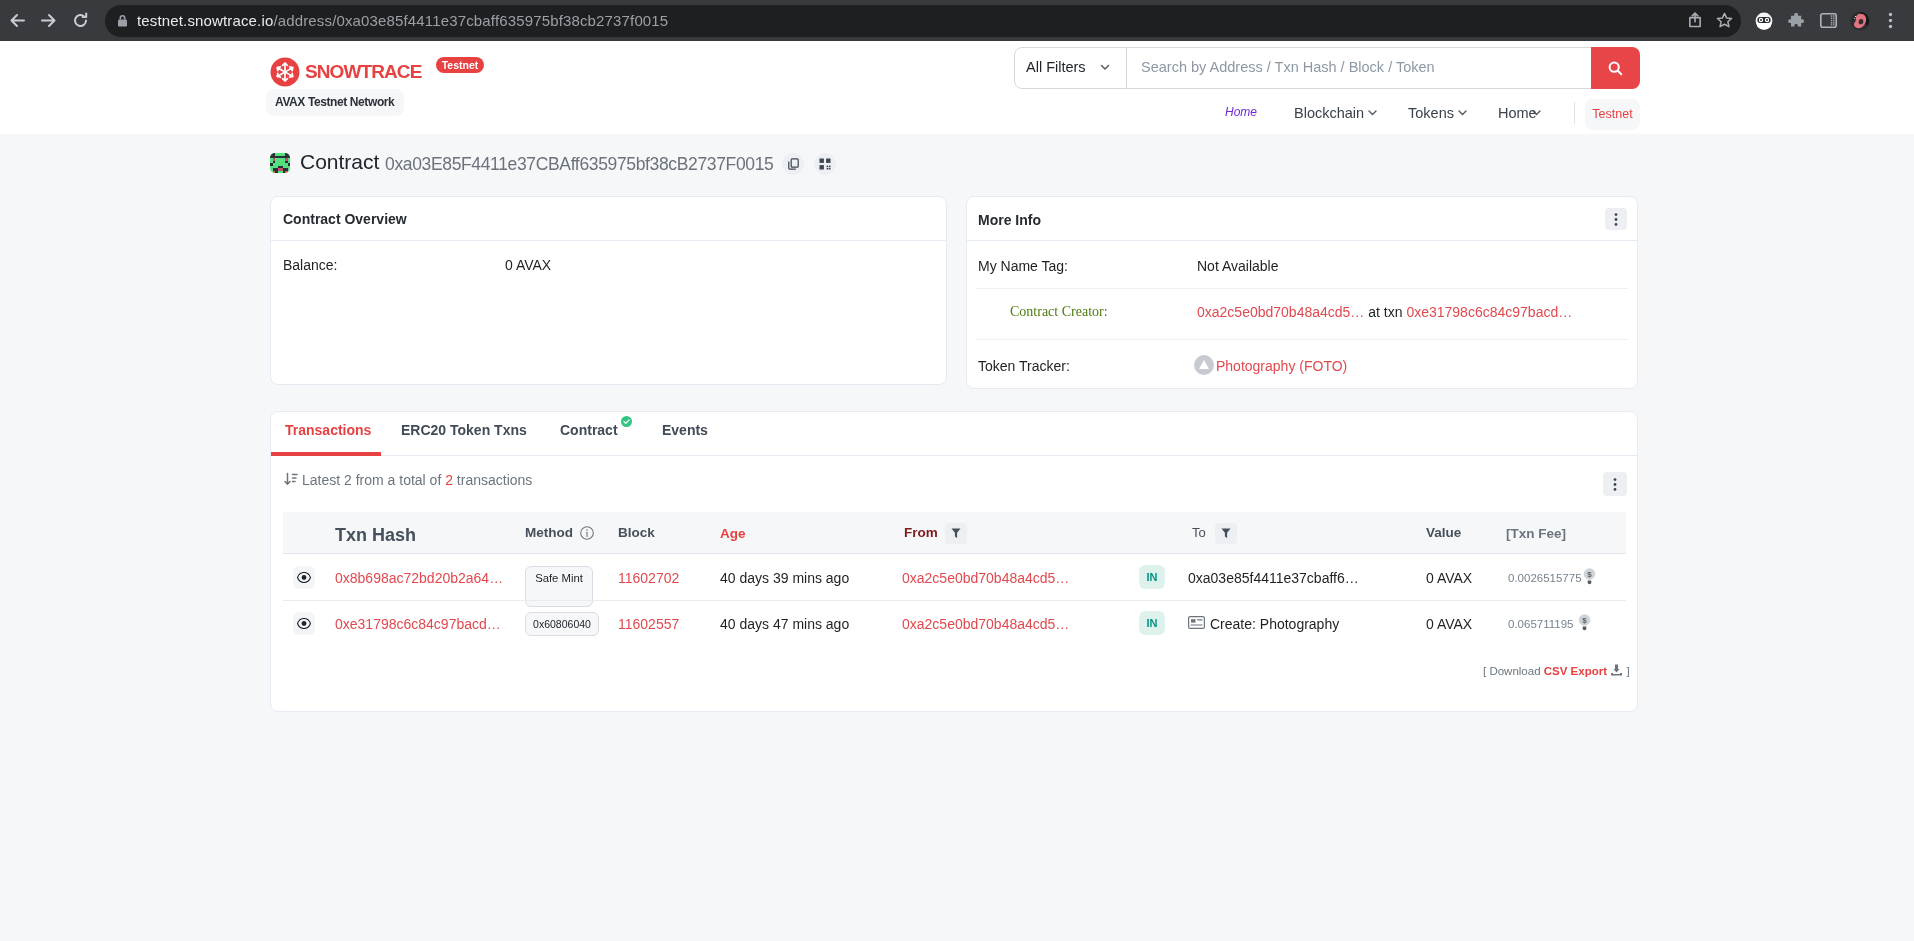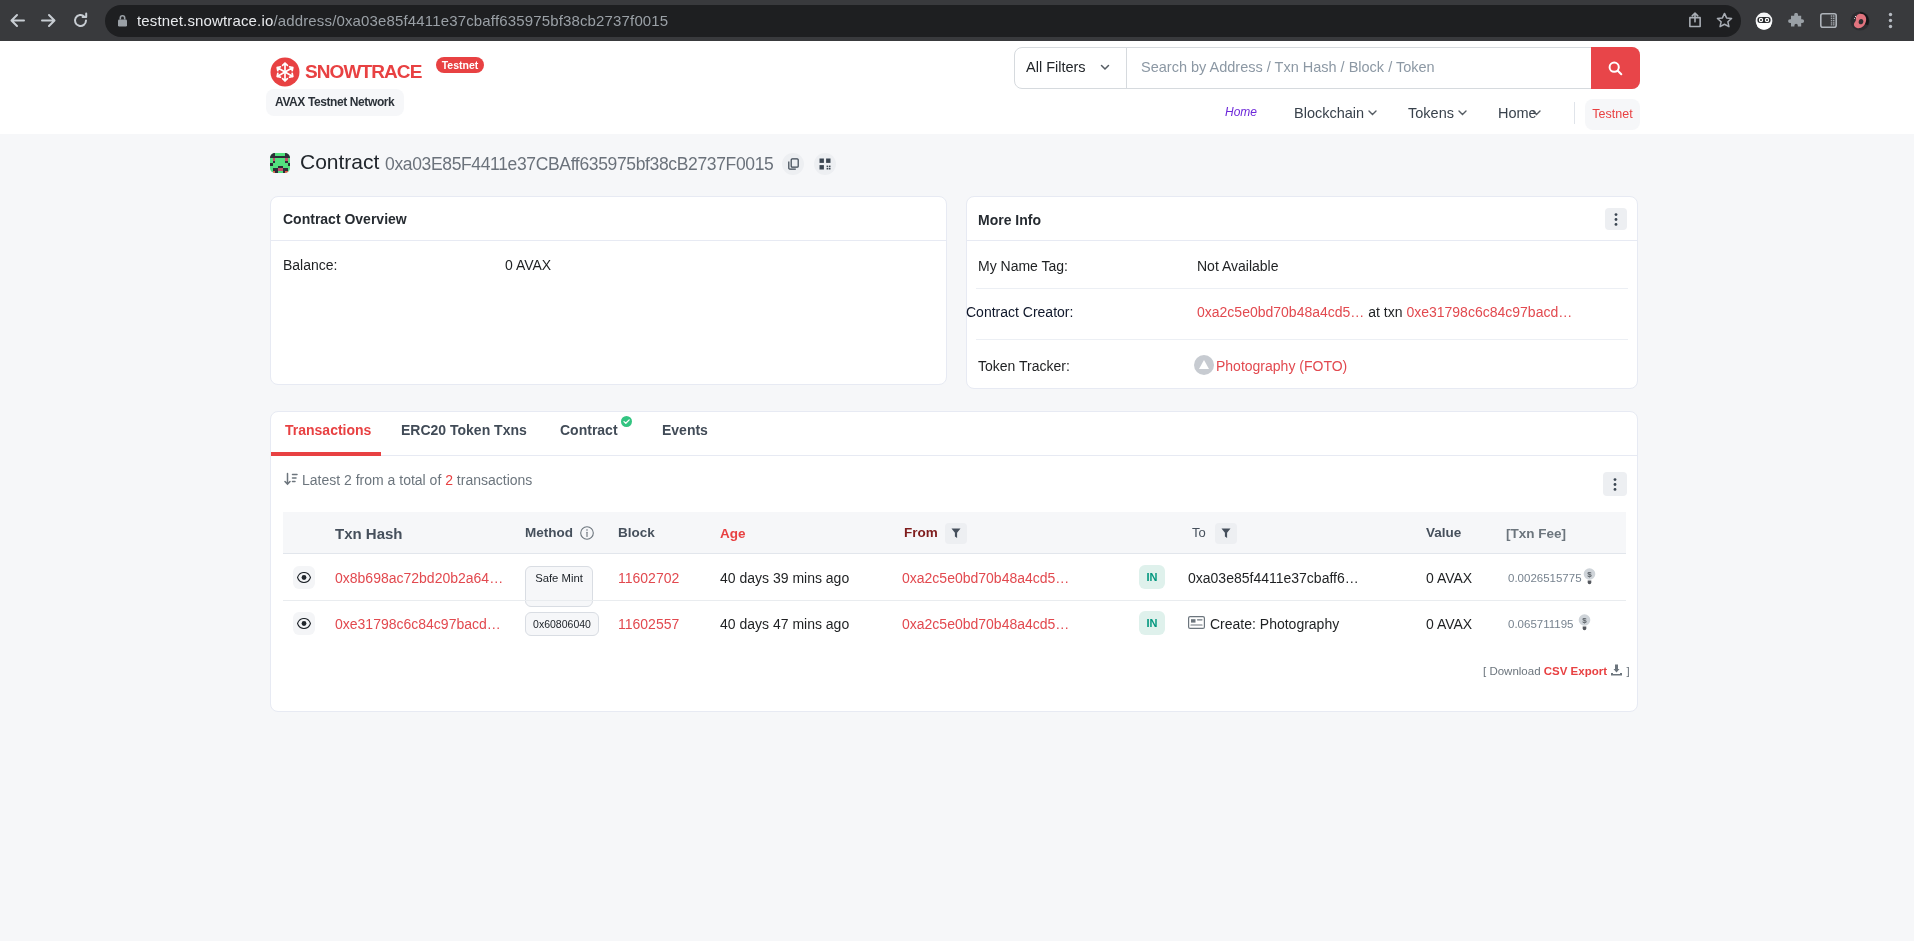--- a/index.html
+++ b/index.html
@@ -178,21 +178,21 @@
 <div class="abs" style="left:1605px;top:208px;width:22px;height:22px;background:#edeff2;border-radius:4px;"></div>
 <svg class="abs" style="left:1614px;top:213px;" width="4" height="13" viewBox="0 0 4 13" fill="#3b4652">
     <circle cx="2" cy="1.6" r="1.4"></circle>
     <circle cx="2" cy="6.5" r="1.4"></circle>
     <circle cx="2" cy="11.4" r="1.4"></circle>
   </svg>
 <div class="abs" style="left:967px;top:240px;width:670px;height:1px;background:#e7eaf3;"></div>
 <div class="abs" style="left:978px;top:258px;font-size:14px;color:#1e2022;">My Name Tag:</div>
 <div class="abs" style="left:1197px;top:258px;font-size:14px;color:#1e2022;">Not Available</div>
 <div class="abs" style="left:976px;top:288px;width:652px;height:1px;background:#eceff4;"></div>
-<div class="abs" style="left:966px;top:304px;font-size:14px;color:#0f172a;">Contract Creator:</div>
+<div class="abs" style="left:1010px;top:304px;font-size:14px;color:#4d7c0f;font-family:Liberation Serif, serif;">Contract Creator:</div>
 <div class="abs" style="left:1197px;top:304px;font-size:14px;color:#e2494f;">0xa2c5e0bd70b48a4cd5…<span style="color:#1e2022;"> at txn </span>0xe31798c6c84c97bacd…</div>
 <div class="abs" style="left:976px;top:339px;width:652px;height:1px;background:#eceff4;"></div>
 <div class="abs" style="left:978px;top:358px;font-size:14px;color:#1e2022;">Token Tracker:</div>
 <svg class="abs" style="left:1194px;top:355px;" width="20" height="20" viewBox="0 0 20 20">
     <circle cx="10" cy="10" r="10" fill="#c7cbd1"></circle>
     <path d="M10 5 L15 14 H5 Z" fill="#fff"></path>
   </svg>
 <div class="abs" style="left:1216px;top:358px;font-size:14px;color:#e2494f;">Photography (FOTO)</div>
 
 <div class="abs" style="left:270px;top:411px;width:1368px;height:301px;background:#fff;border:1px solid #e7eaf3;border-radius:8px;"></div>
@@ -214,21 +214,21 @@
   </svg>
 <div class="abs" style="left:302px;top:472px;font-size:14px;color:#6c757d;">Latest 2 from a total of <span style="color:#e84142;">2</span> transactions</div>
 <div class="abs" style="left:1603px;top:472px;width:24px;height:24px;background:#edeff2;border-radius:4px;"></div>
 <svg class="abs" style="left:1613px;top:478px;" width="4" height="13" viewBox="0 0 4 13" fill="#3b4652">
     <circle cx="2" cy="1.6" r="1.4"></circle>
     <circle cx="2" cy="6.5" r="1.4"></circle>
     <circle cx="2" cy="11.4" r="1.4"></circle>
   </svg>
 
 <div class="abs" style="left:283px;top:512px;width:1343px;height:42px;background:#f6f7f9;border-bottom:1px solid #e2e6ec;"></div>
-<div class="abs" style="left:335px;top:525px;font-size:15px;font-weight:700;color:#46505c;">Txn Hash</div>
+<div class="abs" style="left:335px;top:525px;font-size:18px;font-weight:700;color:#46505c;">Txn Hash</div>
 <div class="abs" style="left:525px;top:525px;font-size:13.5px;font-weight:700;color:#46505c;">Method</div>
 <svg class="abs" style="left:580px;top:526px;" width="14" height="14" viewBox="0 0 14 14" fill="none" stroke="#6c757d" stroke-width="1.1">
     <circle cx="7" cy="7" r="6.3"></circle>
     <path d="M7 6.3 V10.4" stroke-linecap="round"></path>
     <circle cx="7" cy="4" r="0.8" fill="#6c757d" stroke="none"></circle>
   </svg>
 <div class="abs" style="left:618px;top:525px;font-size:13.5px;font-weight:700;color:#46505c;">Block</div>
 <div class="abs" style="left:720px;top:526px;font-size:13.5px;font-weight:700;color:#e84142;">Age</div>
 <div class="abs" style="left:904px;top:525px;font-size:13.5px;font-weight:700;color:#7f1d1d;">From</div>
 <div class="abs" style="left:945px;top:523px;width:22px;height:21px;background:#edeff2;border-radius:4px;"></div>

